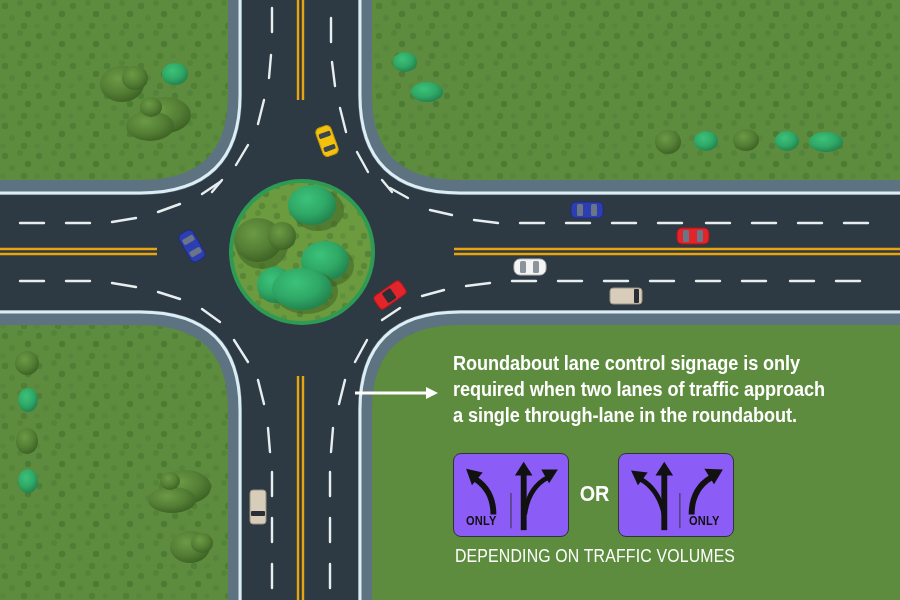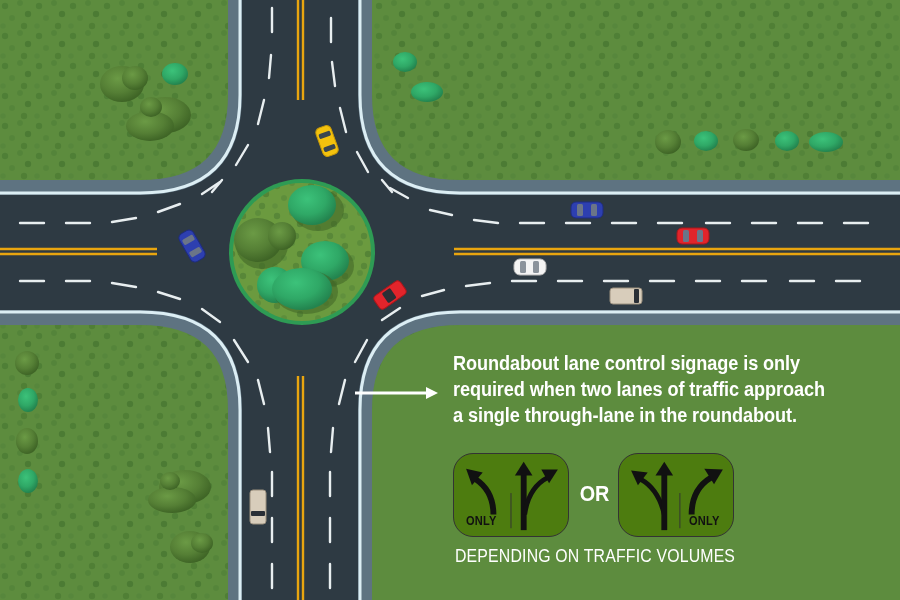--- a/index.html
+++ b/index.html
@@ -7,21 +7,21 @@
   #scene { position:absolute; left:0; top:0; width:900px; height:600px; }
   .caption {
     position:absolute; left:453px; top:350px; width:440px;
     color:#ffffff; font-family:"Liberation Sans", sans-serif; font-weight:bold;
     font-size:19.5px; line-height:26px; letter-spacing:-0.1px;
     transform:scaleX(0.93); transform-origin:left top;
   }
   .caption span { display:block; white-space:nowrap; }
   .sign {
     position:absolute; top:453px; width:116px; height:84px;
-    background:#4d7c0f; border-radius:20px; border:1.5px solid #333;
+    background:#8b5cf6; border-radius:8px; border:1.5px solid #333;
     box-sizing:border-box;
   }
   .sign svg { position:absolute; left:0; top:0; width:100%; height:100%; }
   .sign .only {
     position:absolute; bottom:8px; font-weight:bold; font-size:13px; color:#111;
     font-family:"Liberation Sans", sans-serif; letter-spacing:0.3px;
     transform:scaleX(0.85); transform-origin:left bottom;
   }
   .or-label {
     position:absolute; left:578px; top:481px; color:#fff; font-weight:bold; font-size:22px;

